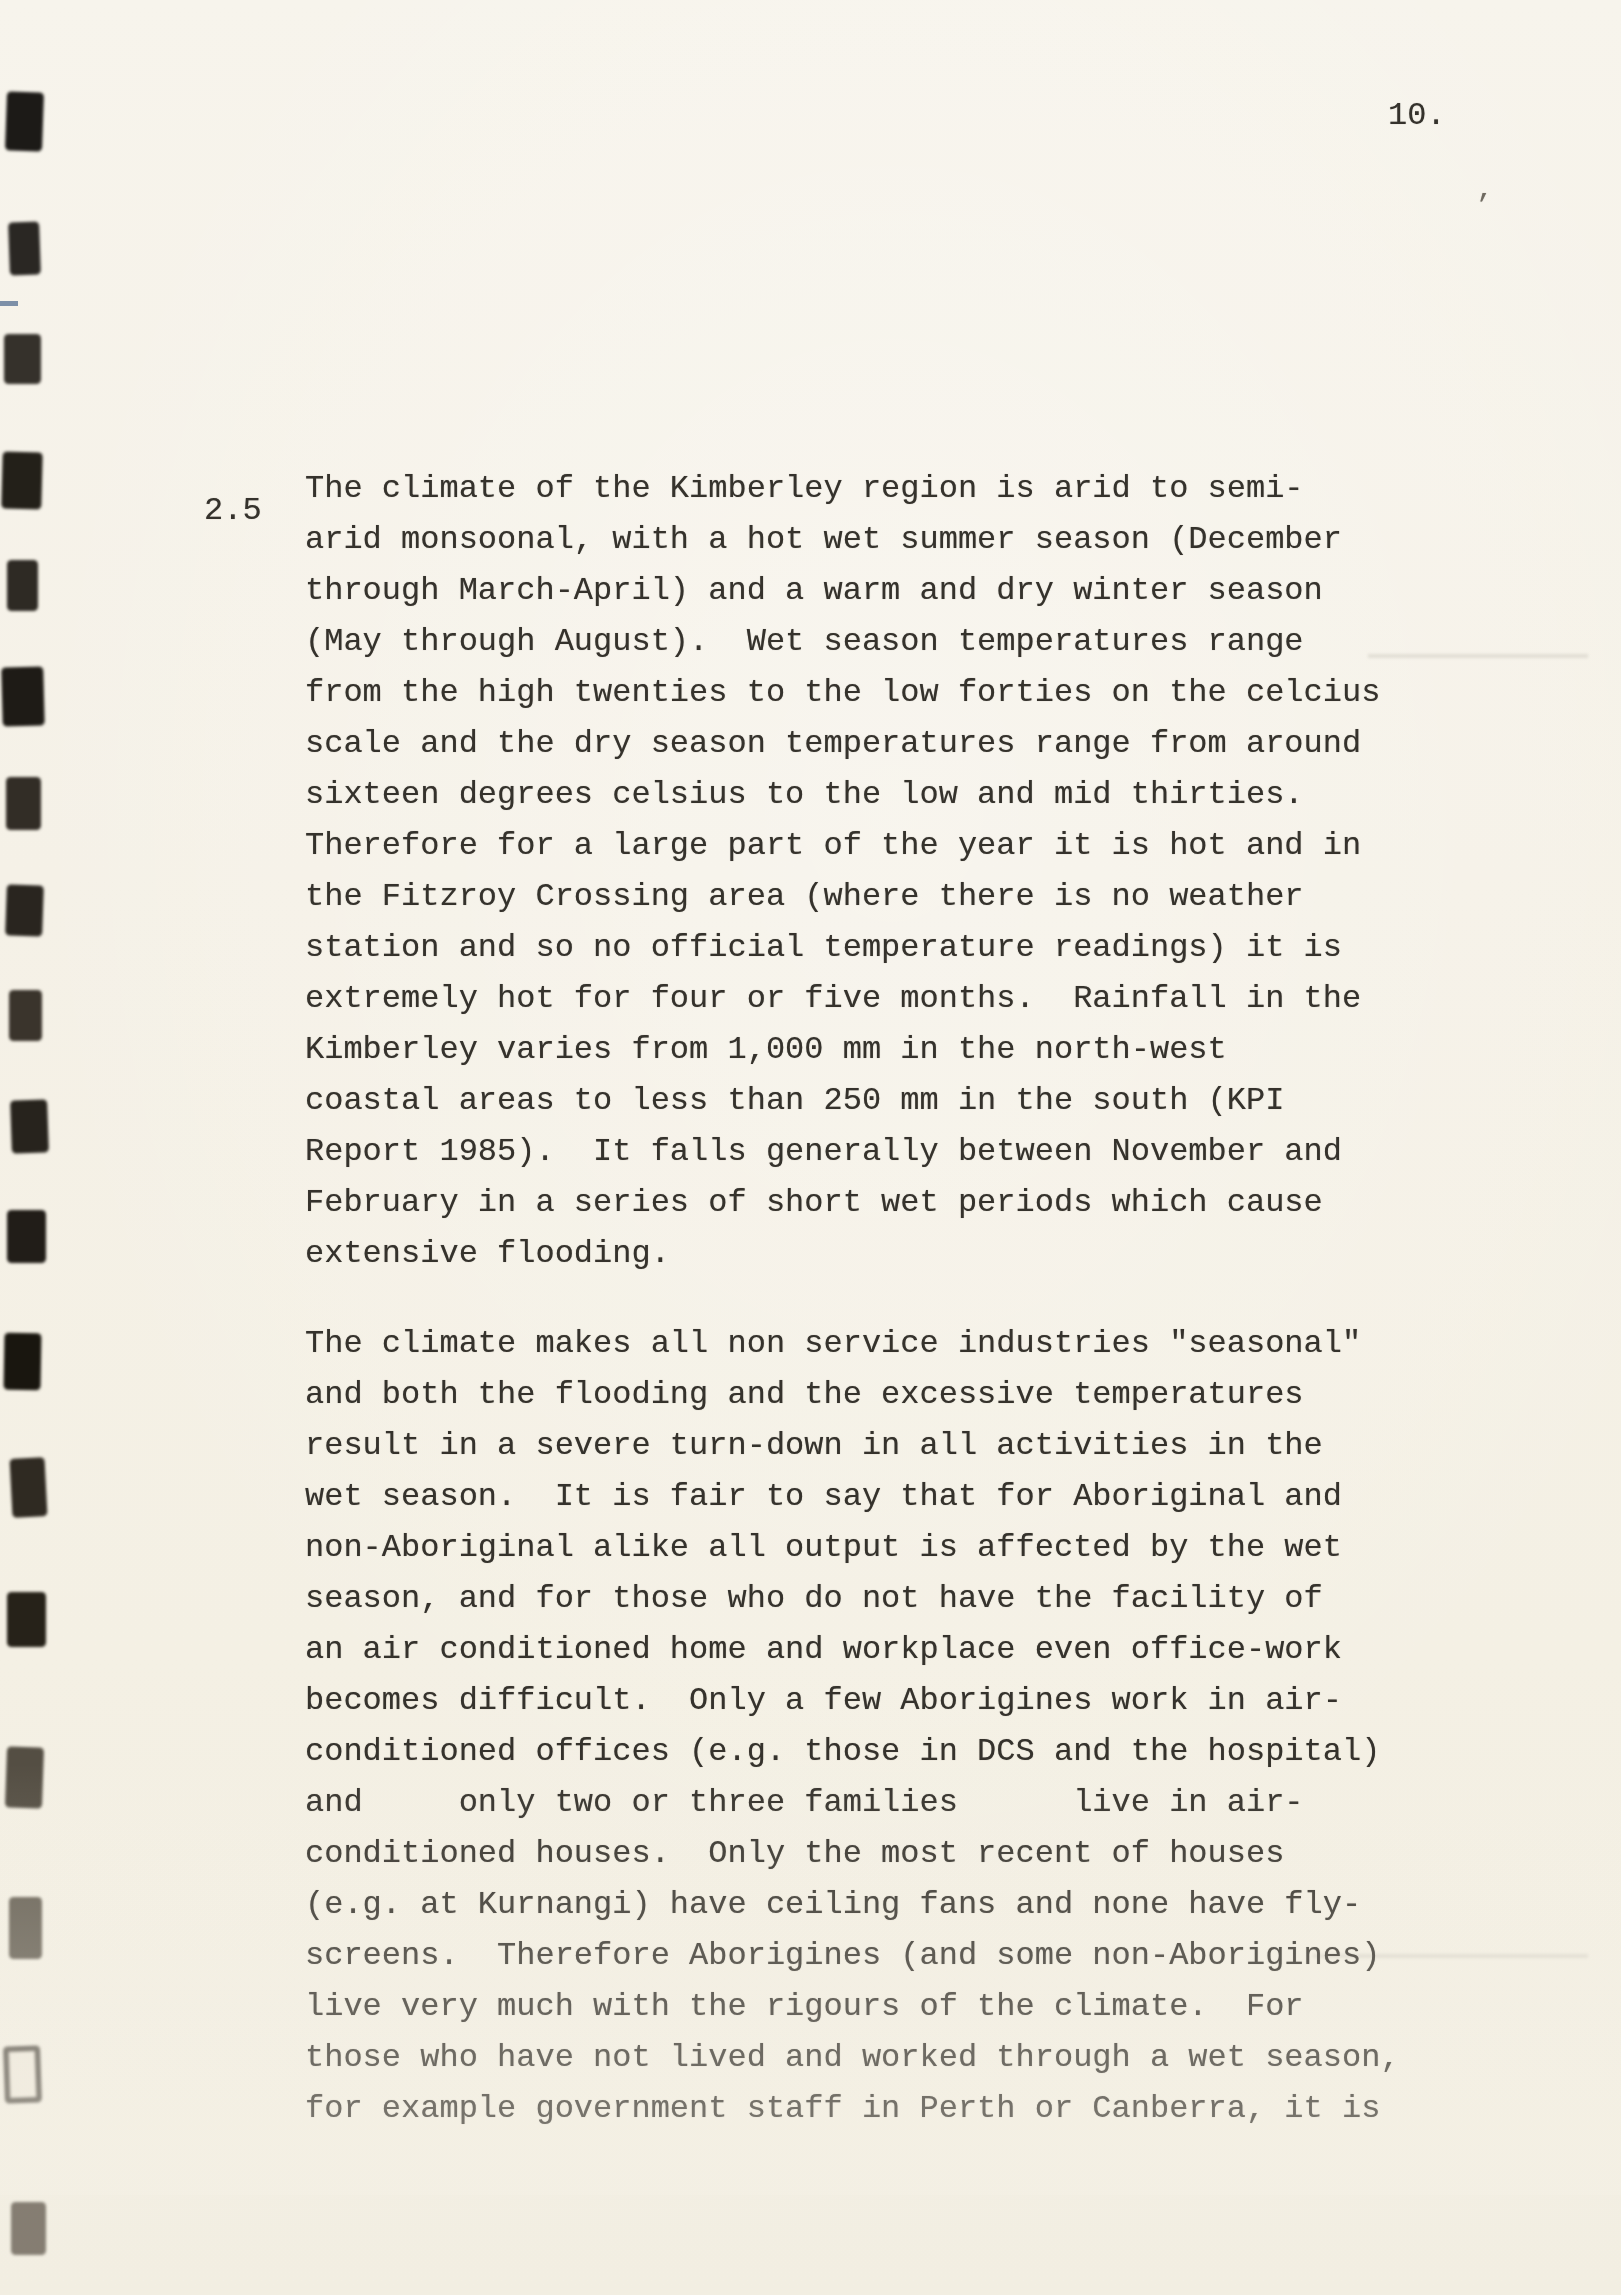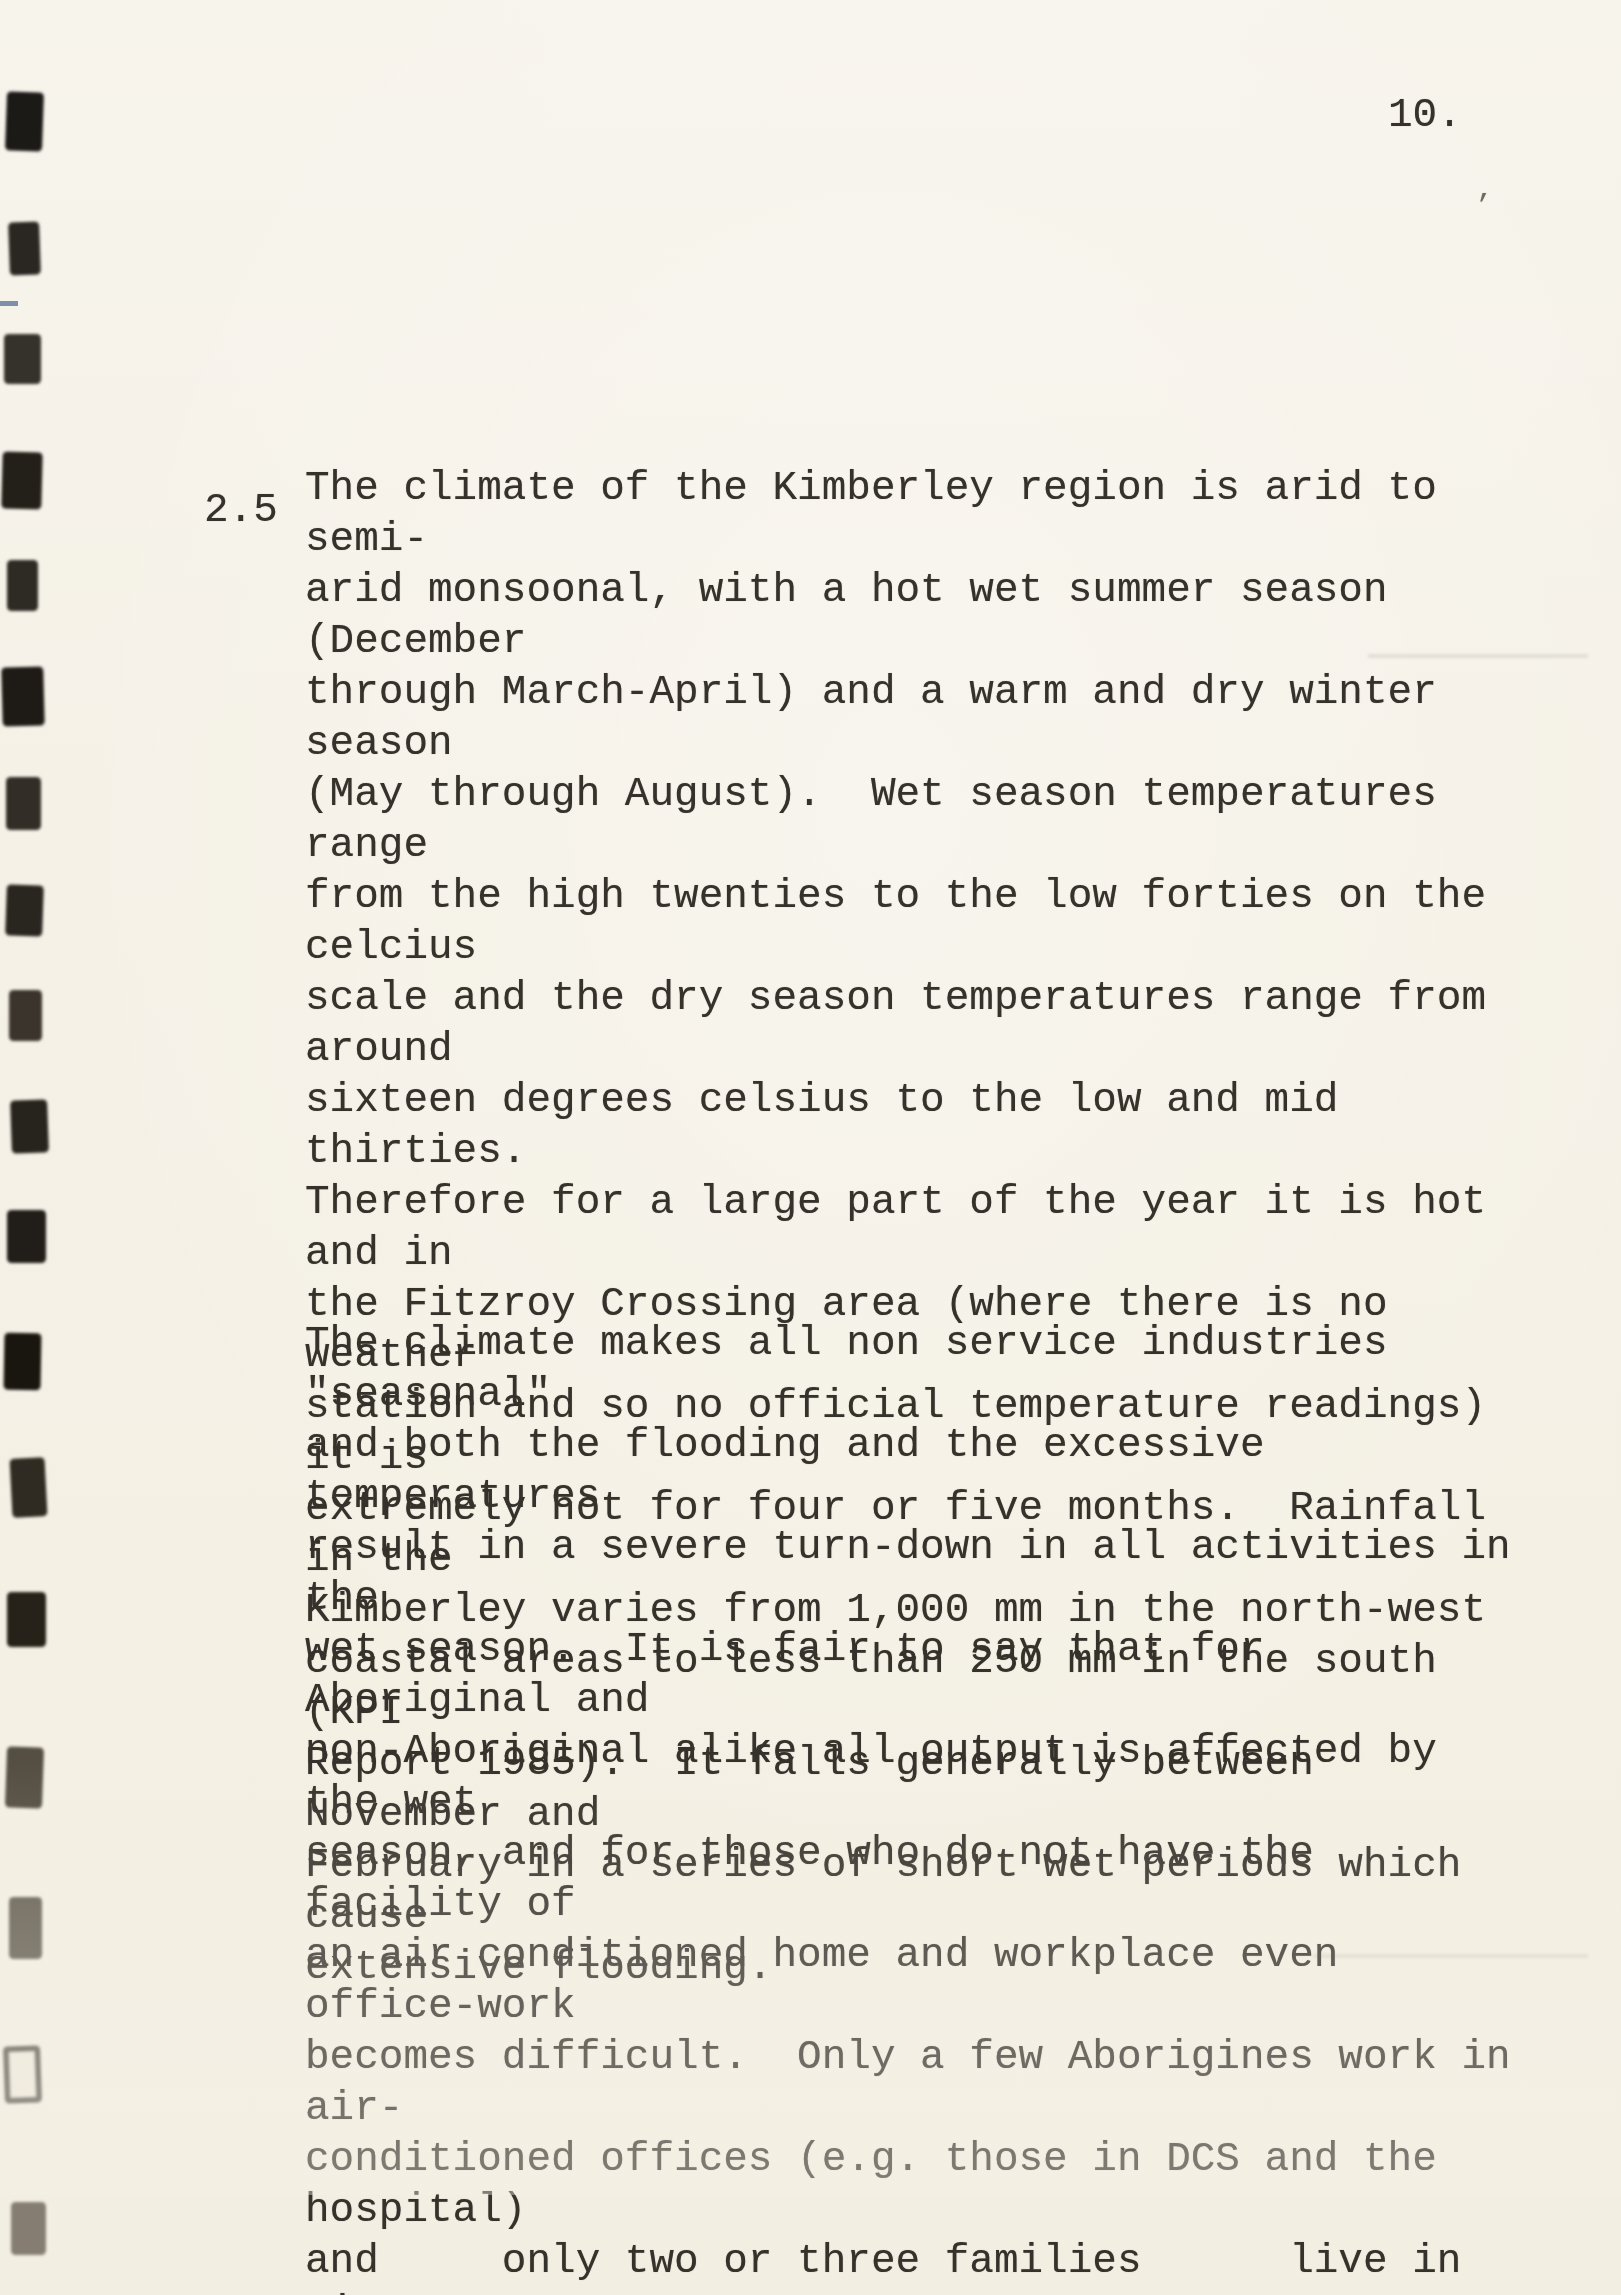--- a/index.html
+++ b/index.html
@@ -14,21 +14,21 @@
     margin: 0 auto;
     overflow: hidden;
     background:
       radial-gradient(ellipse 1286px 1653px at 55% 35%, rgba(255,255,255,0.28), rgba(255,255,255,0) 70%),
       linear-gradient(180deg, #f7f4ec 0%, #f5f1e7 38%, #f4f0e4 72%, #f2eee2 100%);
     font-family: "Liberation Mono", "DejaVu Sans Mono", monospace;
     color: #35322c;
   }
   .txt {
     position: absolute;
-    font-size: 41px;
+    font-size: 32px;
     line-height: 51px;
     white-space: pre-wrap;
     letter-spacing: 0px;
     text-shadow: 0 0 0.9px rgba(53,50,44,0.45);
   }
   .page-number {
     top: 90px;
     left: 1388px;
   }
   .artifact-mark {

